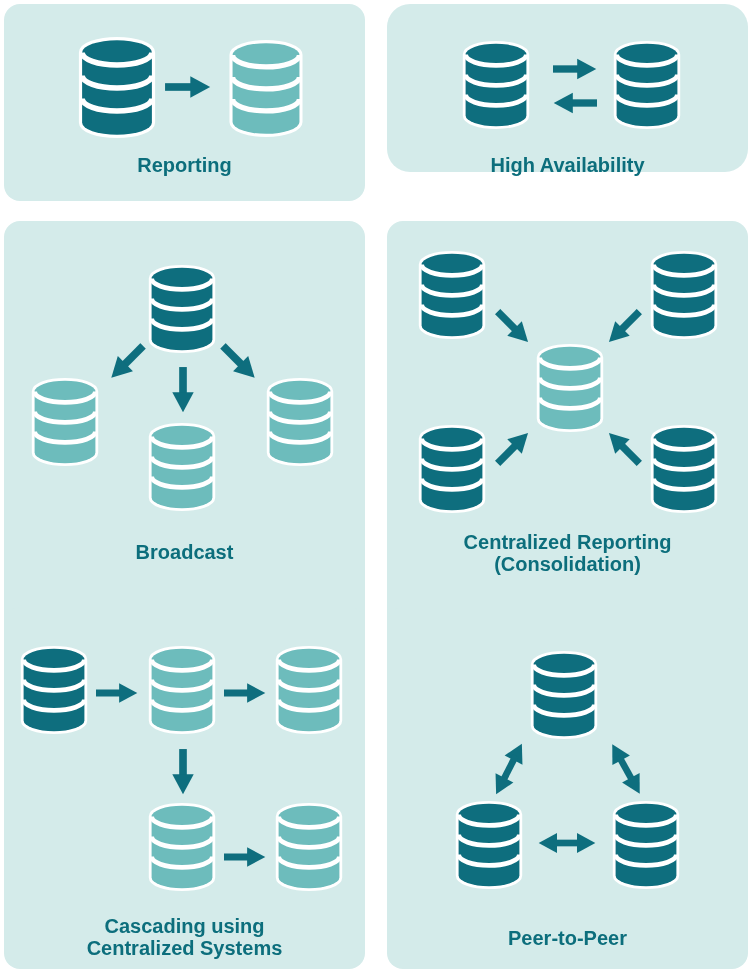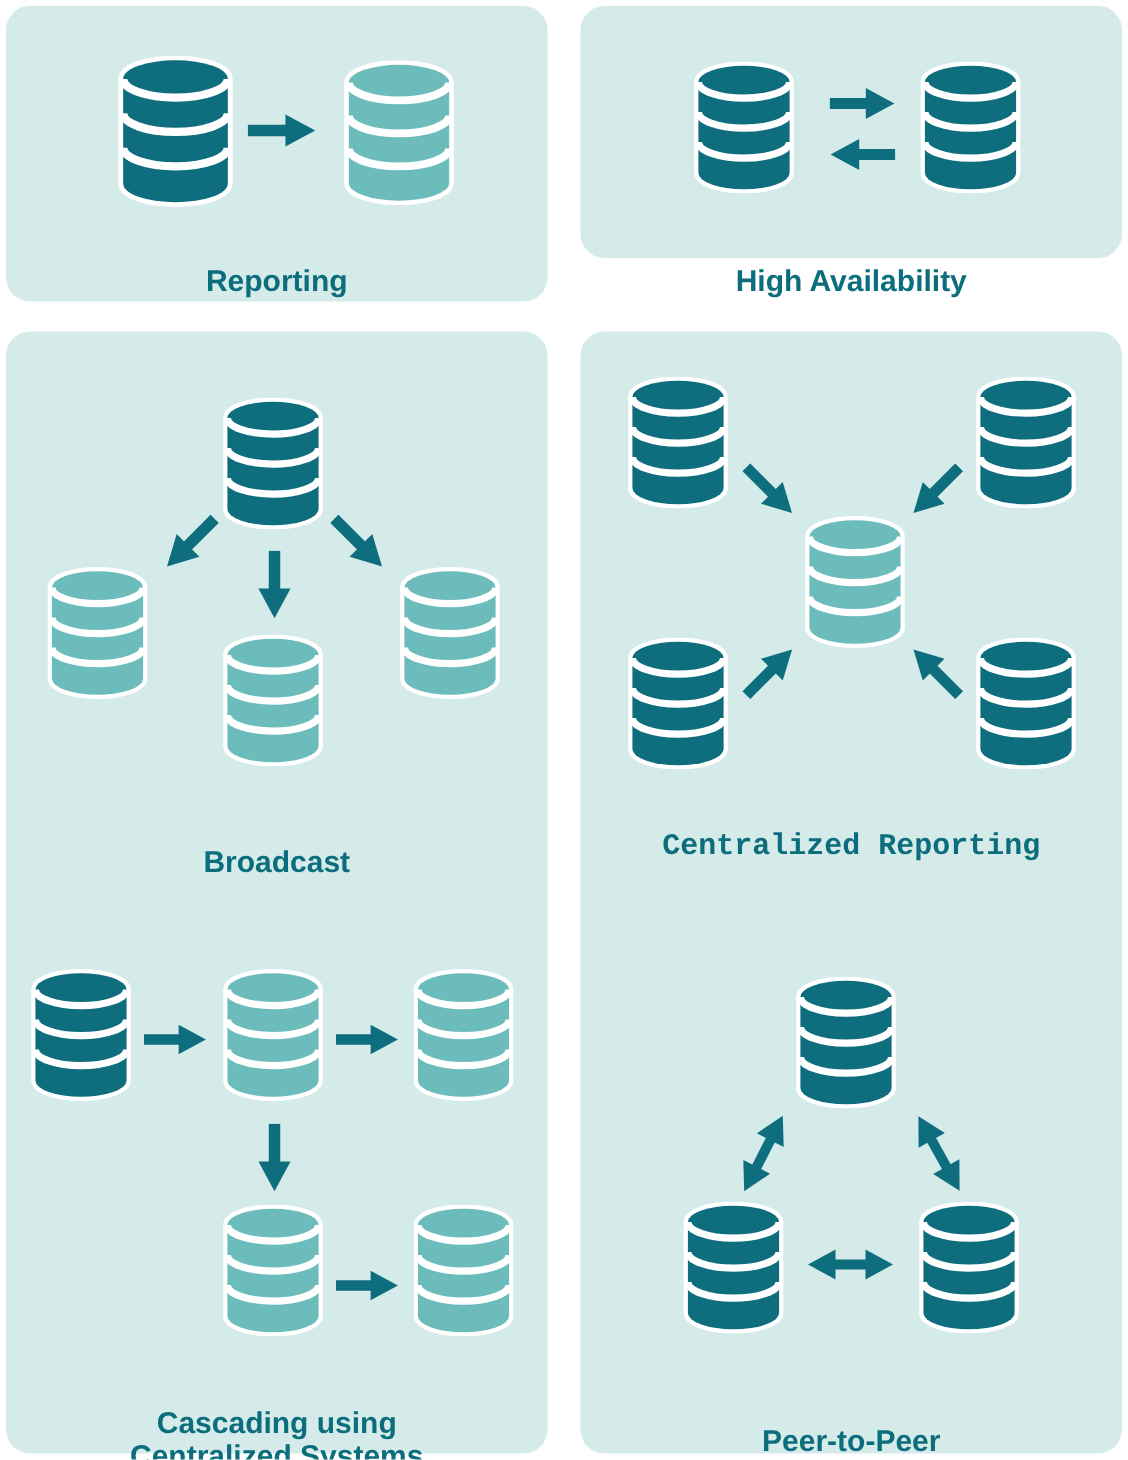--- a/index.html
+++ b/index.html
@@ -9,40 +9,39 @@
     background:var(--page-bg,#ffffff);
     font-family:"Liberation Sans",sans-serif;
     overflow:hidden;
   }
   .panel{
     position:absolute;
     background:var(--panel-bg,#d4ebea);
     border-radius:16px;
   }
   #panel-reporting            {left:4px;  top:4px;   width:361px;height:197px;}
-  #panel-high-availability    {left:387px;top:4px;   width:361px;height:168px;}
+  #panel-high-availability    {left:387px;top:4px;   width:361px;height:168px;border-radius:23px;}
   #panel-broadcast            {left:4px;  top:221px; width:361px;height:446px;}
-  #panel-centralized-reporting{left:387px;top:221px; width:361px;height:444px;font-family:Liberation Mono, monospace;}
+  #panel-centralized-reporting{left:387px;top:221px; width:361px;height:444px;}
   #panel-cascading            {left:4px;  top:607px; width:361px;height:362px;}
   #panel-peer-to-peer         {left:387px;top:607px; width:361px;height:362px;}
 
   .db{position:absolute;}
   .db svg{width:100%;height:100%;display:block;}
   .db.dark svg{color:var(--db-dark,#0e6e7e);}
   .db.light svg{color:var(--db-light,#6dbcbc);}
 
   .arrow{position:absolute;color:var(--arrow,#0e6e7e);}
   .arrow svg{width:100%;height:100%;display:block;}
 
   .label{
     position:absolute;left:0;right:0;text-align:center;
     font-weight:bold;font-size:20px;line-height:22px;
     color:var(--label,#0c6e7c);
     white-space:nowrap;
-    margin-top:23px;
   }
   .label span{display:block;}
   .defs{position:absolute;width:0;height:0;overflow:hidden;}
 </style>
 </head>
 <body>
 
 <svg class="defs" aria-hidden="true">
   <symbol id="db-symbol" viewBox="0 0 100 110">
     <path d="M12,17 A38,13.5 0 0 1 88,17 L88,93 A38,13.5 0 0 1 12,93 Z" fill="currentColor" stroke="#ffffff" stroke-width="7" stroke-linejoin="round" paint-order="stroke"></path>
@@ -192,20 +191,21 @@
           <use href="#arrow-single-symbol"></use>
         </svg>
     </div>
     <div class="db light" style="left:143px;top:123px;width:80px;height:88px">
       <svg viewBox="0 0 100 110">
           <use href="#db-symbol"></use>
         </svg>
     </div>
     <div class="label" style="top:310px">
       <span>Centralized Reporting</span>
+      <span>(Consolidation)</span>
     </div>
   </section>
 
   <section class="panel" id="panel-cascading">
     <div class="db dark" style="left:10px;top:39px;width:80px;height:88px">
       <svg viewBox="0 0 100 110">
           <use href="#db-symbol"></use>
         </svg>
     </div>
     <div class="arrow" style="left:113px;top:86px;width:42px;height:24px;transform:translate(-50%,-50%)">

